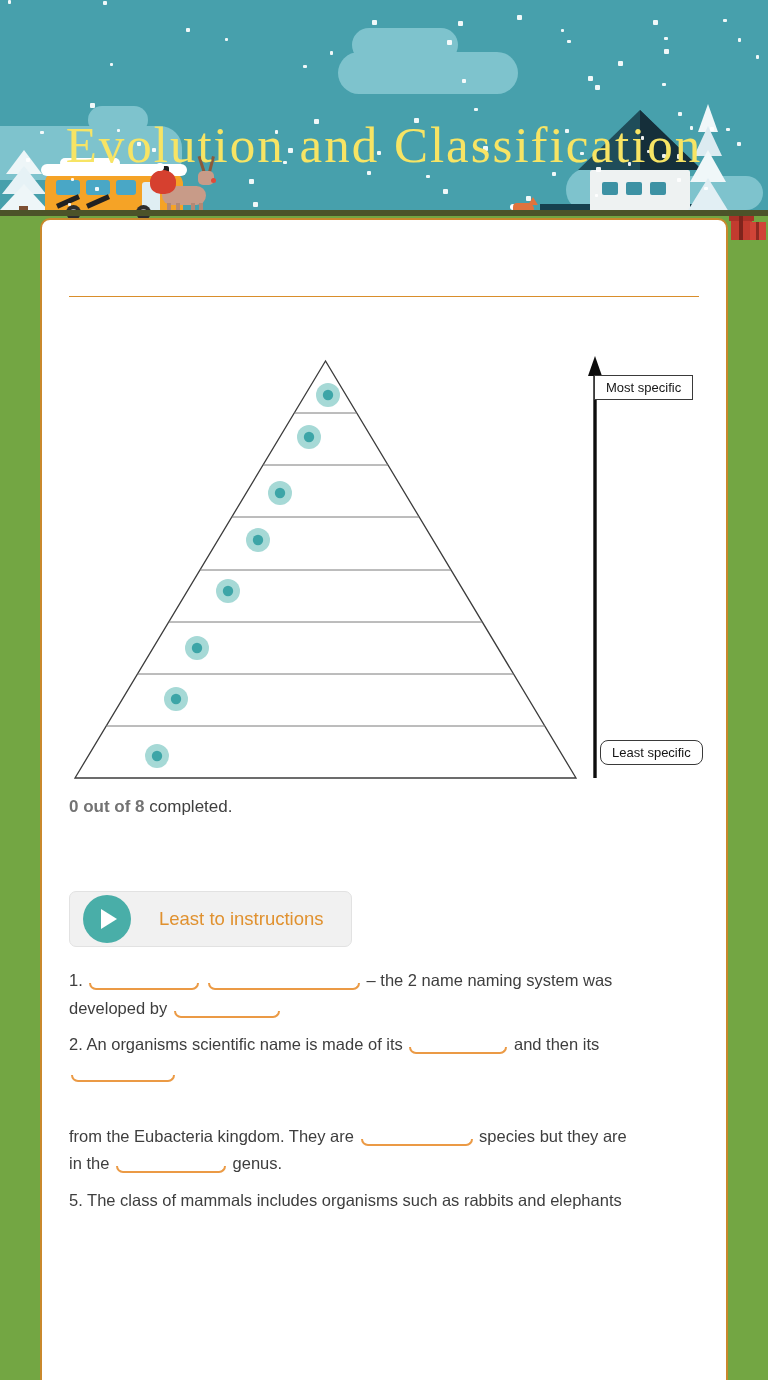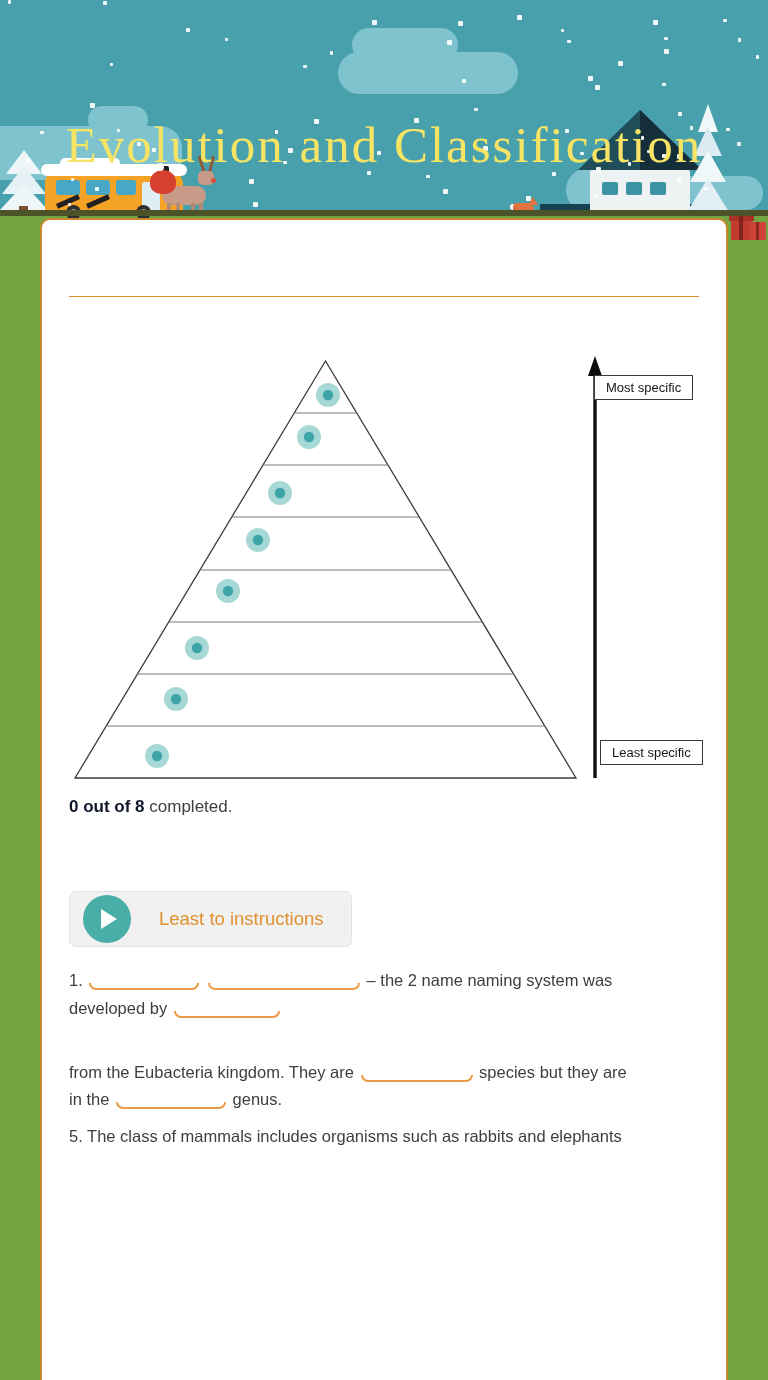--- a/index.html
+++ b/index.html
@@ -79,24 +79,24 @@
   .title-rule { border:0; border-top:1.5px solid #d98e2b; margin:0 0 15px 0; }
   .instructions { font-size:16.5px; color:#3d3d3d; line-height:1.62; margin:0; }
 
   .chart-area { position:relative; margin-top:52px; height:440px; }
   .chart-area svg { position:absolute; left:0; top:0; }
   .spec-label {
     position:absolute; background:#fff; border:1.2px solid #3a3a3a; color:#161616;
     font-size:13px; padding:4px 11px; white-space:nowrap;
   }
   .spec-label.most { left:525px; top:26px; }
-  .spec-label.least { left:531px; top:391px; }
+  .spec-label.least { left:531px; top:391px;border-radius:8px; }
 
   .progress { margin-top:8px; font-size:17px; color:#3f3f3f; }
-  .progress b { color:#0f172a;margin-top:16px; }
+  .progress b { color:#737373;margin-top:16px; }
 
   .listen-btn {
     margin-top:74px; width:283px; height:56px; background:#f1f1f1;
     border:1px solid #e2e2e2; border-radius:7px; display:flex; align-items:center; cursor:pointer;
   }
   .play-circle {
     width:48px; height:48px; border-radius:50%; background:#49aea8; margin-left:13px;
     display:flex; align-items:center; justify-content:center; flex:0 0 auto;
   }
   .play-tri { width:0; height:0; border-top:10px solid transparent; border-bottom:10px solid transparent; border-left:16px solid #fff; margin-left:4px; }
@@ -319,16 +319,17 @@
 
   <div class="listen-btn">
     <div class="play-circle">
         <div class="play-tri"></div>
       </div>
     <div class="listen-label">Least to instructions</div>
   </div>
 
   <div class="questions" id="questions">
       <div class="question"><span>1. </span><span class="blank" style="width: 110px;"></span><span> </span><span class="blank" style="width: 152px;"></span><span> – the 2 name naming system was</span><br><span>developed by </span><span class="blank" style="width: 106px;"></span></div>
+      <div class="question"><span>2. An organisms scientific name is made of its </span><span class="blank" style="width: 98px;"></span><span> and then its</span><br><span class="blank" style="width: 104px;"></span></div>
       <div class="question"><br><span>from the Eubacteria kingdom. They are </span><span class="blank" style="width: 112px;"></span><span> species but they are</span><br><span>in the </span><span class="blank" style="width: 110px;"></span><span> genus.</span></div>
       <div class="question"><span>5. The class of mammals includes organisms such as rabbits and elephants</span></div>
     </div>
 </div>
 
 </body></html>

